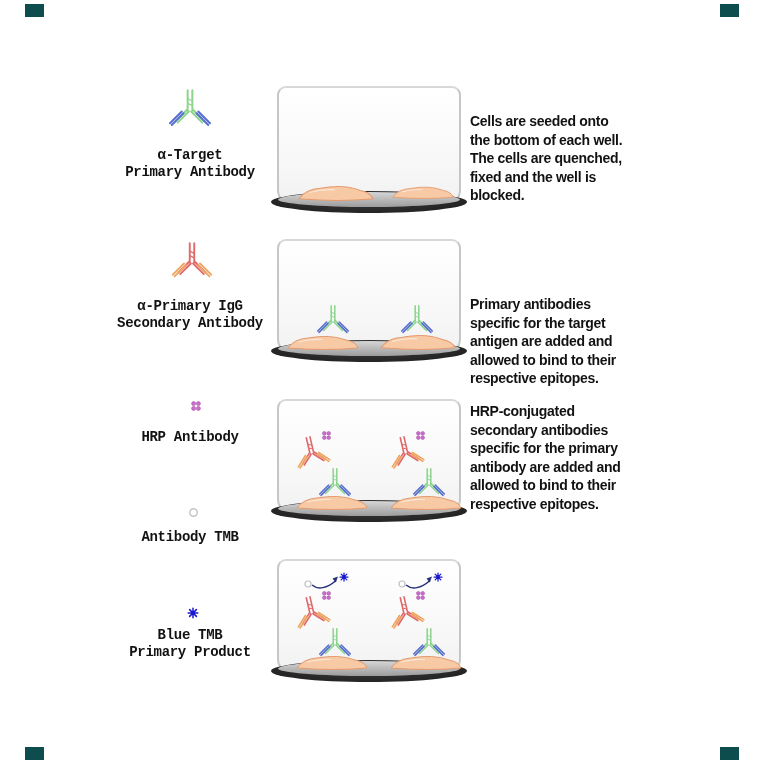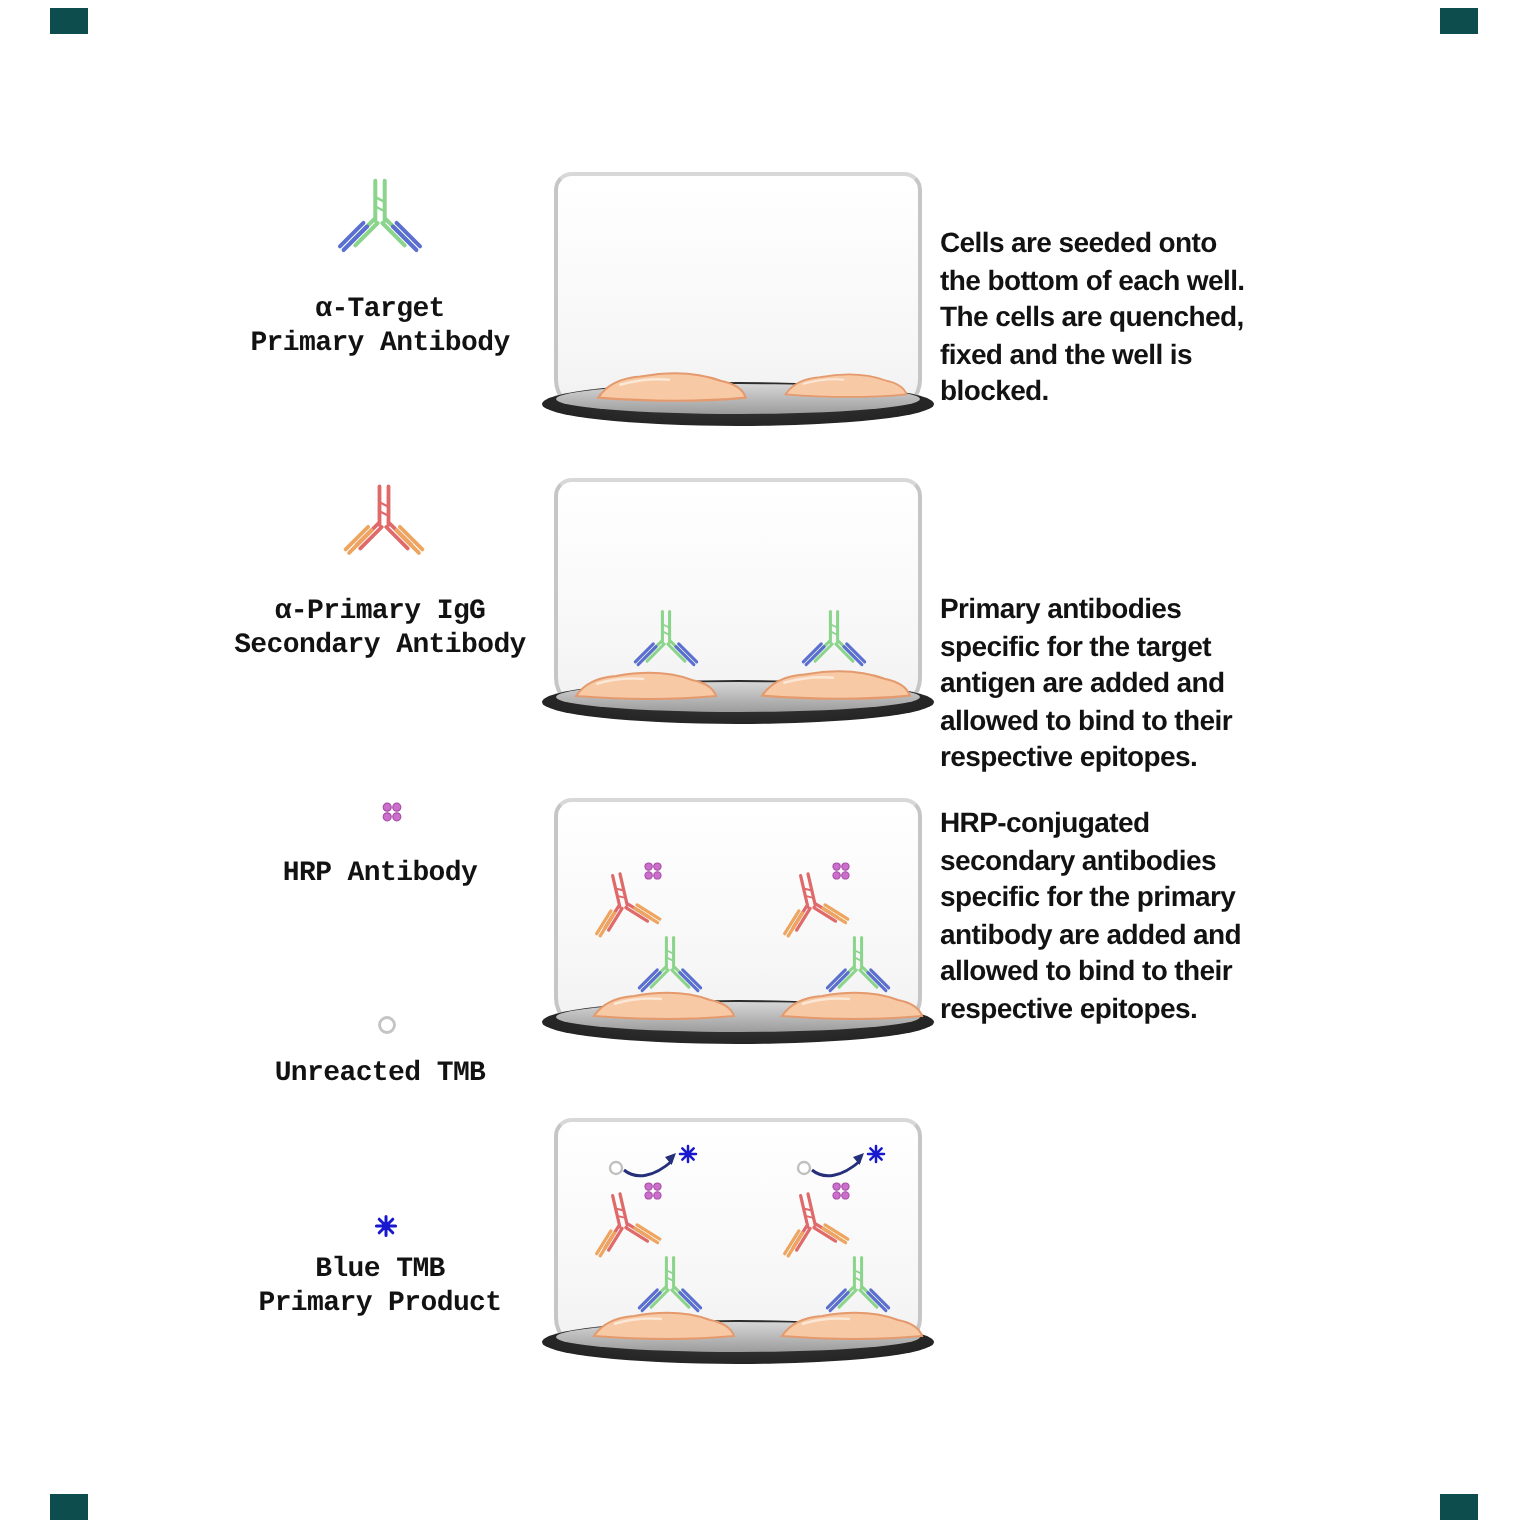--- a/index.html
+++ b/index.html
@@ -97,21 +97,21 @@
 Secondary Antibody</div>
 
   <svg class="abs" style="left:190px;top:400px;" width="12" height="12" viewBox="0 0 12 12">
       <use href="#hrp" xlink:href="#hrp"></use>
     </svg>
   <div class="legend-label" style="left:95px;top:429px;">HRP Antibody</div>
 
   <svg class="abs" style="left:188px;top:507px;" width="11" height="11" viewBox="0 0 10 10">
       <use href="#ring" xlink:href="#ring"></use>
     </svg>
-  <div class="legend-label" style="left:95px;top:529px;">Unreacted TMB</div>
+  <div class="legend-label" style="left:95px;top:529px;">Antibody TMB</div>
 
   <svg class="abs" style="left:187px;top:607px;" width="12" height="12" viewBox="0 0 12 12">
       <use href="#star" xlink:href="#star"></use>
     </svg>
   <div class="legend-label" style="left:95px;top:627px;">Blue TMB
 Primary Product</div>
 
   <div class="well" style="left:277px;top:86px;height:116px;">
     <div class="base-dark"></div>
     <div class="base-floor"></div>

